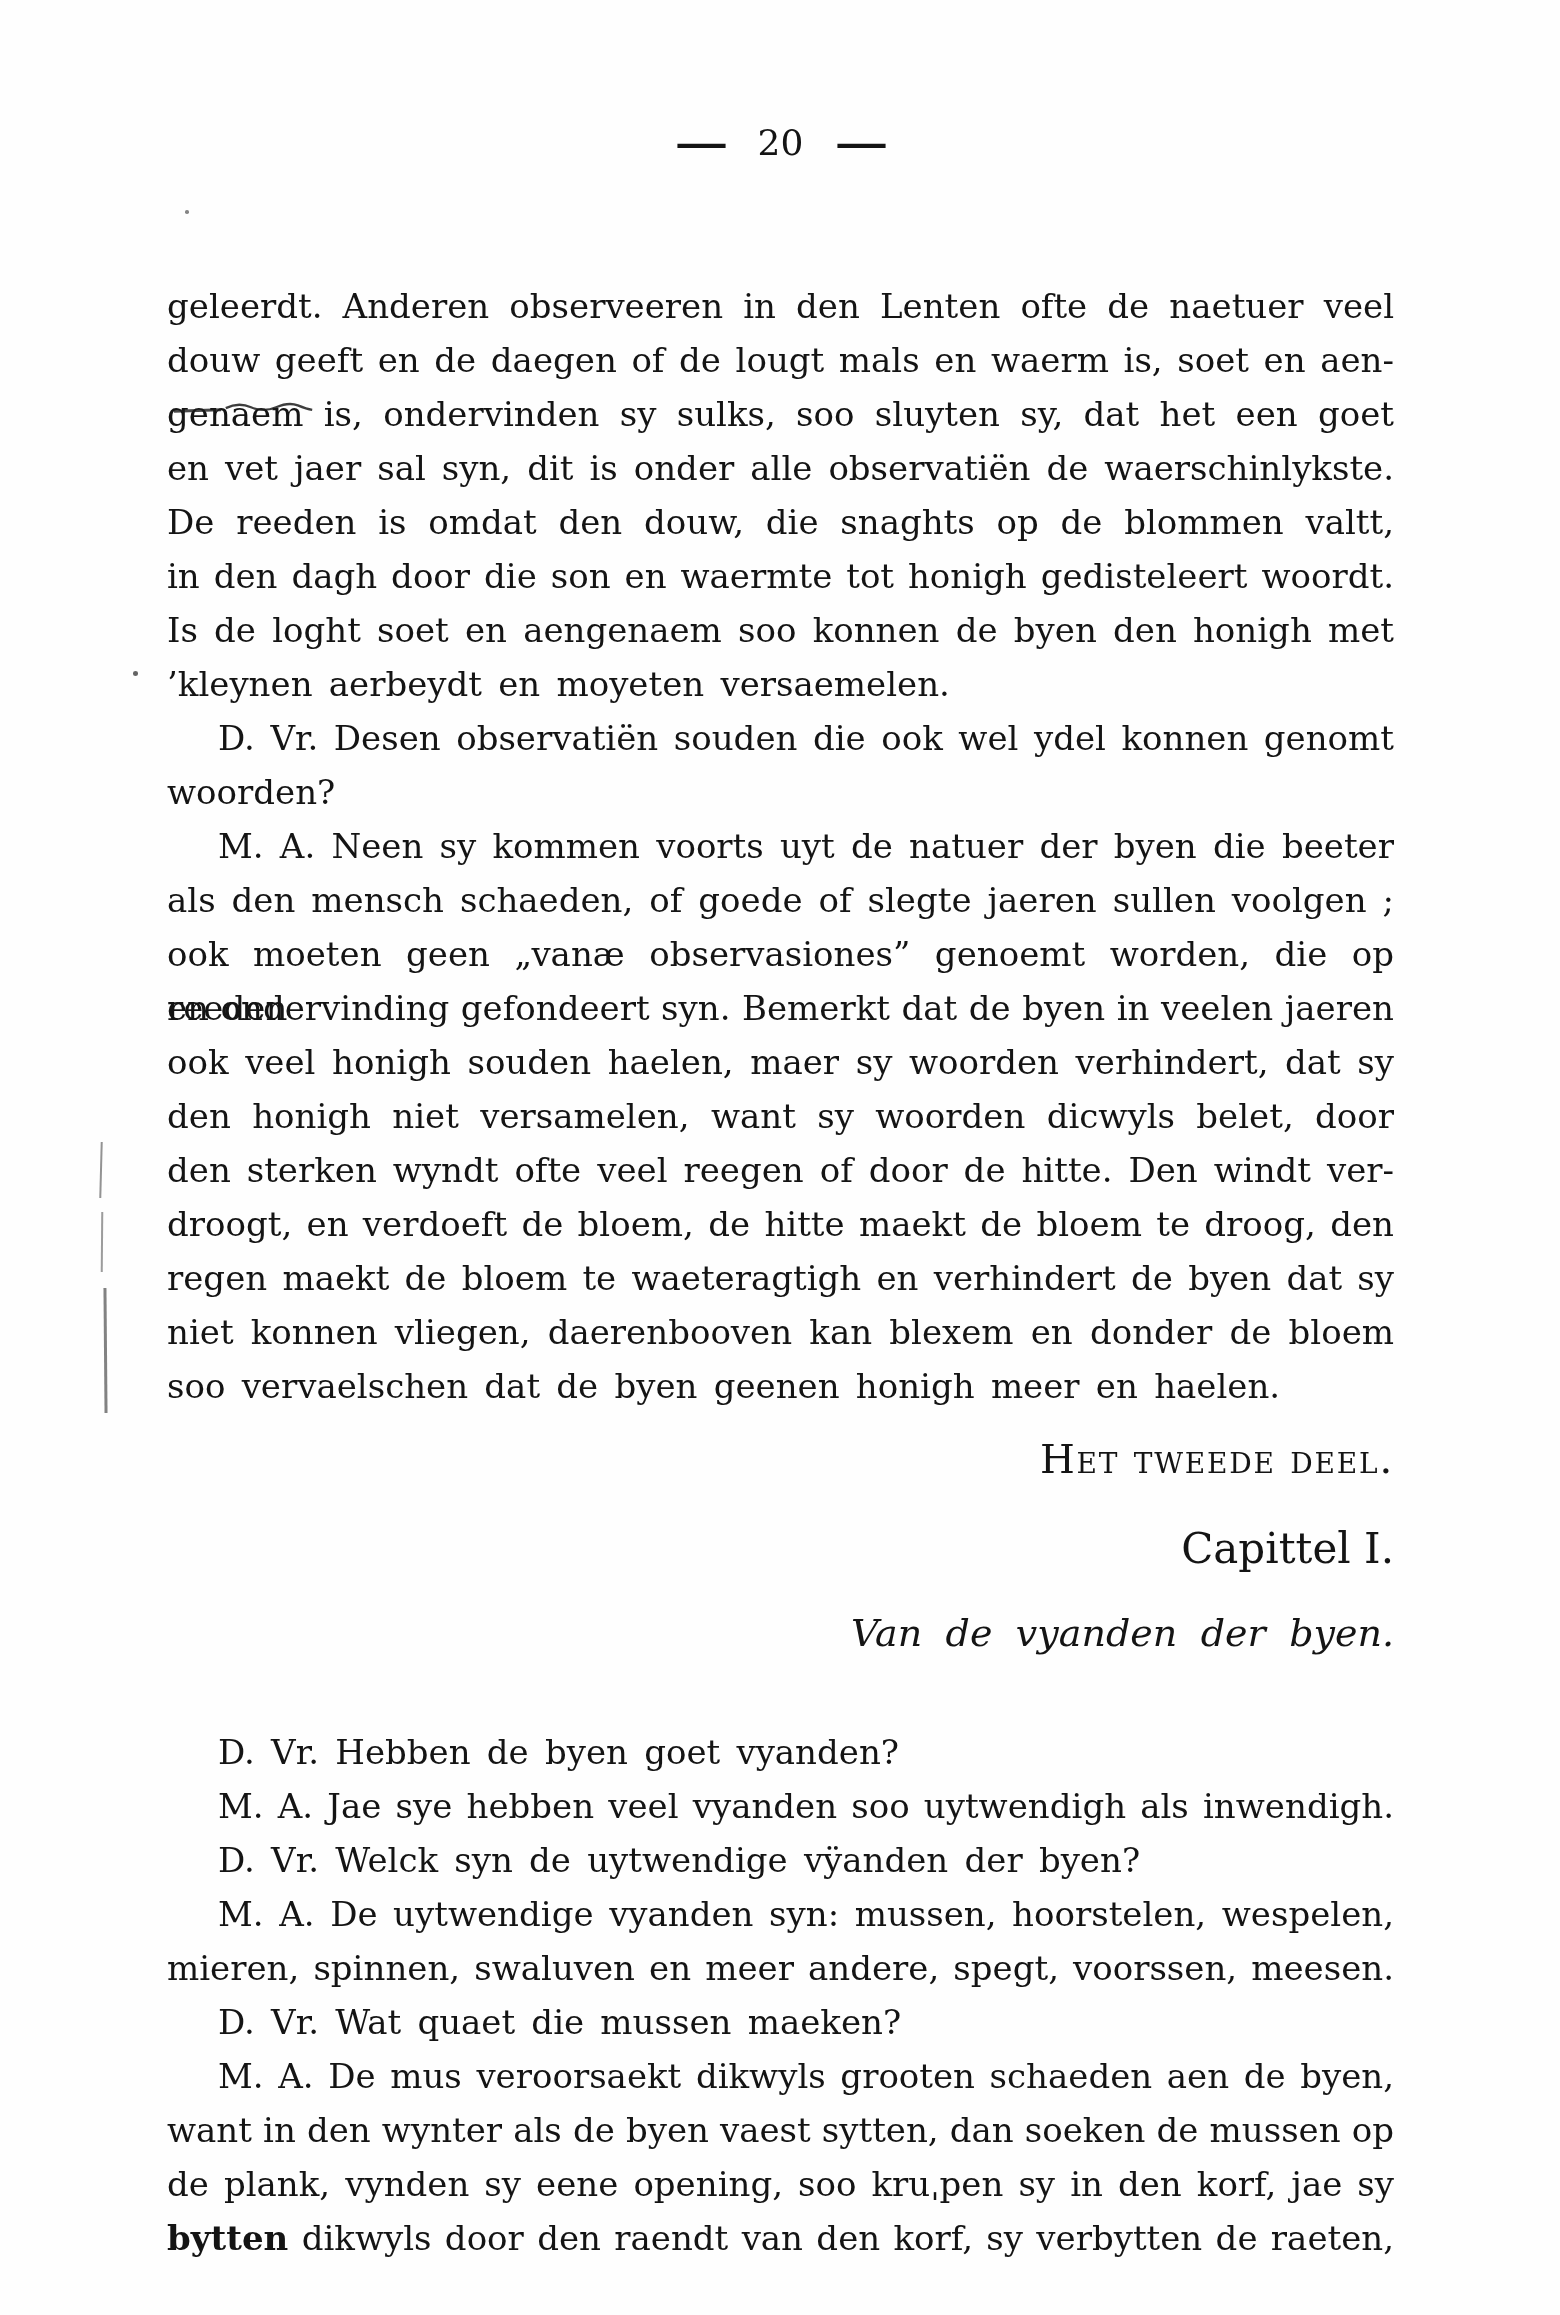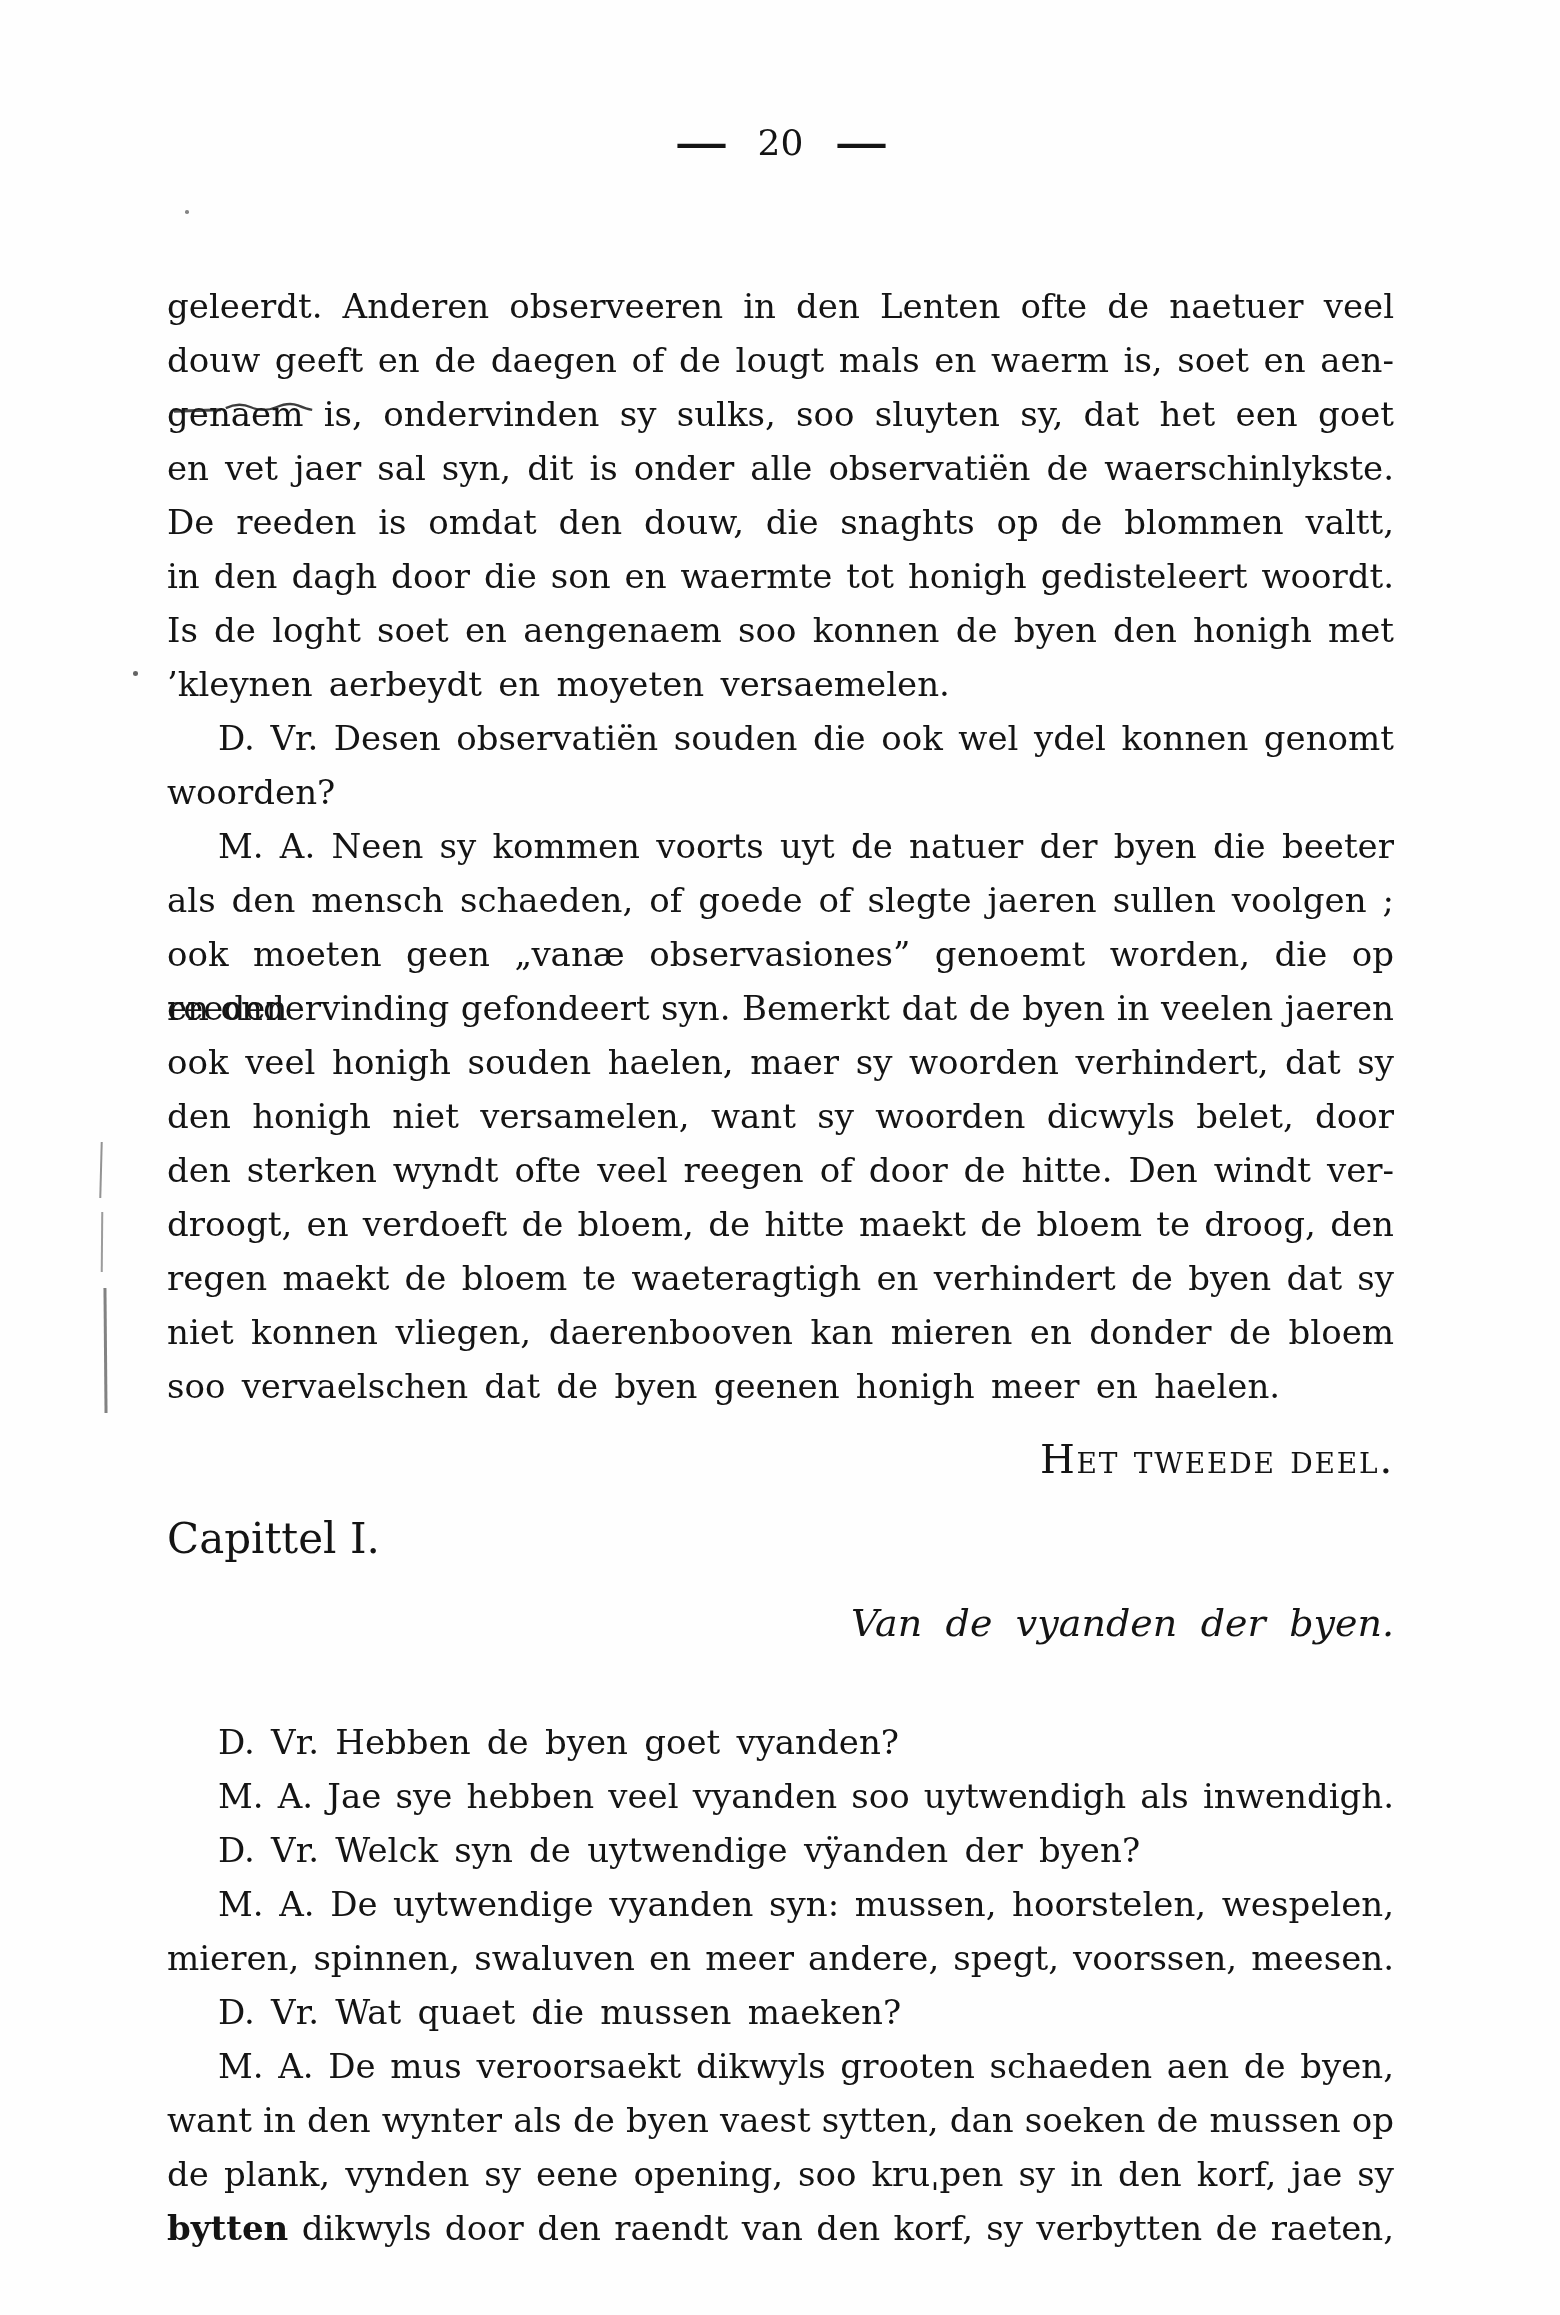--- a/index.html
+++ b/index.html
@@ -16,21 +16,21 @@
   .page-number .dash{font-weight:bold;transform:scaleX(1.5);letter-spacing:-1.8px;}
   .text-block{position:absolute;left:167px;top:279px;width:1227px;}
   .line{
     height:54px;line-height:54px;font-size:34px;
     word-spacing:0.16em;white-space:nowrap;
   }
   .line.j{white-space:normal;text-align:justify;text-align-last:justify;text-justify:inter-word;word-spacing:0;}
   .line.in{padding-left:51px;}
   .h-part{margin-top:25px;height:42px;line-height:42px;text-align:right;
     font-variant:small-caps;font-size:40px;letter-spacing:1.8px;}
-  .h-chap{margin-top:34px;height:49px;line-height:49px;text-align:left;font-size:42px;}
+  .h-chap{margin-top:44px;height:49px;line-height:49px;text-align:right;font-size:42px;}
   .h-sub{margin-top:38px;height:45px;line-height:45px;text-align:right;
     font-style:italic;font-size:38px;word-spacing:0.3em;}
   #block-qa{margin-top:69px;}
   
   .art{position:absolute;}
   #mark-douw-dash{left:174px;top:409px;width:47px;height:2.7px;background:#1c1c1c;opacity:.8;transform:rotate(-2deg);}
   #mark-douw-wave{left:224px;top:400px;width:90px;height:14.5px;}
   #mark-margin-1{left:100px;top:1142px;width:1.8px;height:56px;background:#3a3a3a;opacity:.55;transform:rotate(1.5deg);}
   #mark-margin-2{left:101px;top:1212px;width:1.8px;height:60px;background:#3a3a3a;opacity:.5;transform:rotate(.5deg);}
   #mark-margin-3{left:104px;top:1288px;width:2.7px;height:125px;background:#2e2e2e;opacity:.6;transform:rotate(-.5deg);}
@@ -62,21 +62,21 @@
         <div class="line">woorden?</div>
         <div class="line j in">M. A. Neen sy kommen voorts uyt de natuer der byen die beeter</div>
         <div class="line j">als den mensch schaeden, of goede of slegte jaeren sullen voolgen ;</div>
         <div class="line j">ook moeten geen „vanæ observasiones” genoemt worden, die op reeden</div>
         <div class="line j">en ondervinding gefondeert syn. Bemerkt dat de byen in veelen jaeren</div>
         <div class="line j">ook veel honigh souden haelen, maer sy woorden verhindert, dat sy</div>
         <div class="line j">den honigh niet versamelen, want sy woorden dicwyls belet, door</div>
         <div class="line j">den sterken wyndt ofte veel reegen of door de hitte. Den windt ver-</div>
         <div class="line j">droogt, en verdoeft de bloem, de hitte maekt de bloem te droog, den</div>
         <div class="line j">regen maekt de bloem te waeteragtigh en verhindert de byen dat sy</div>
-        <div class="line j">niet konnen vliegen, daerenbooven kan mieren en donder de bloem</div>
+        <div class="line j">niet konnen vliegen, daerenbooven kan blexem en donder de bloem</div>
         <div class="line">soo vervaelschen dat de byen geenen honigh meer en haelen.</div>
       </div>
     <div class="h-part">Het tweede deel.</div>
     <div class="h-chap">Capittel I.</div>
     <div class="h-sub">Van de vyanden der byen.</div>
     <div id="block-qa">
         <div class="line in">D. Vr. Hebben de byen goet vyanden?</div>
         <div class="line j in">M. A. Jae sye hebben veel vyanden soo uytwendigh als inwendigh.</div>
         <div class="line in">D. Vr. Welck syn de uytwendige vÿanden der byen?</div>
         <div class="line j in">M. A. De uytwendige vyanden syn: mussen, hoorstelen, wespelen,</div>

